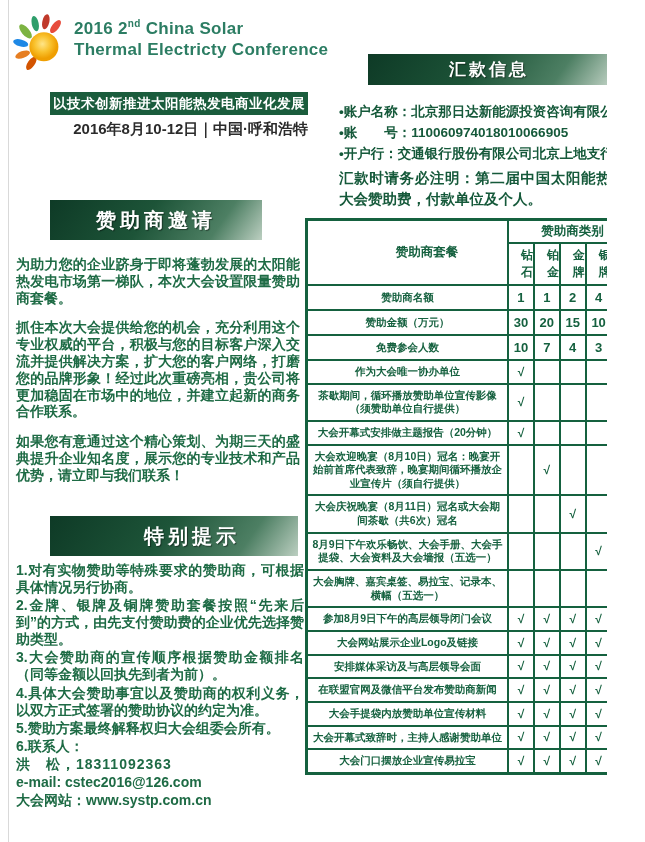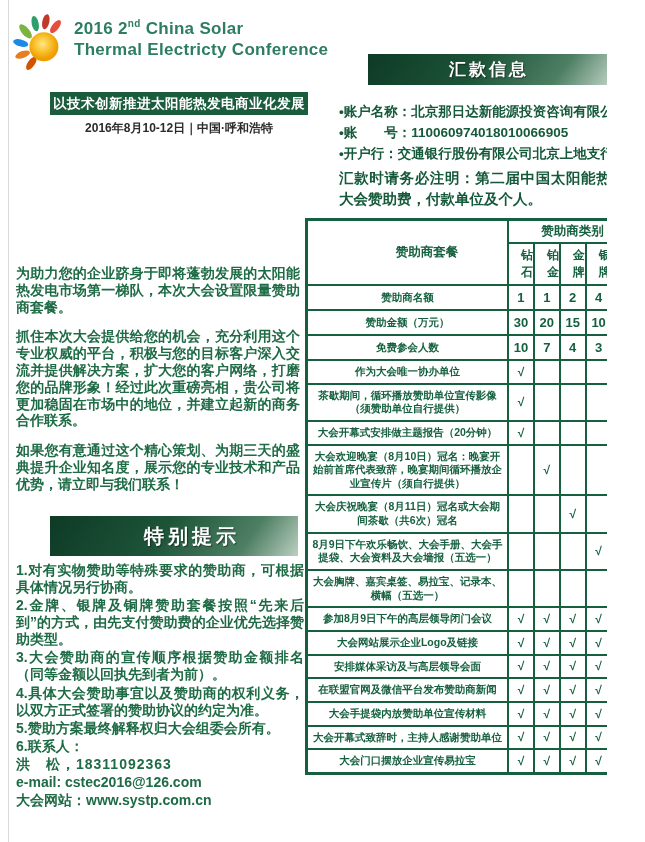--- a/index.html
+++ b/index.html
@@ -6,35 +6,35 @@
   body{font-family:"Liberation Sans",sans-serif;background:#ffffff;}
   .page{position:relative;width:607px;height:842px;background:#fff;overflow:hidden;}
   .left-rule{position:absolute;left:8px;top:0;width:1px;height:100%;background:#d9d9d9;}
 
   
   .logo{position:absolute;left:12px;top:14px;width:58px;height:58px;}
   .title-en{position:absolute;left:74px;top:18px;font-size:17px;font-weight:bold;color:#2c7d63;line-height:1.25;letter-spacing:.3px;}
   .title-en sup{font-size:10px;}
   .title-cn{position:absolute;left:74px;top:60px;font-size:21px;font-weight:bold;color:#f6a600;letter-spacing:1.5px;text-shadow:1px 1px 0 #dcdcdc;}
   .slogan{position:absolute;left:50px;top:92px;width:258px;height:23px;background:#1a5c3c;color:#fff;font-size:13.5px;font-weight:bold;display:flex;align-items:center;justify-content:center;letter-spacing:.5px;}
-  .date-line{position:absolute;left:50px;top:120px;width:258px;text-align:center;font-size:12px;font-weight:bold;color:#2b2b2b;}
+  .date-line{position:absolute;left:50px;top:120px;width:258px;text-align:right;font-size:15px;font-weight:bold;color:#2b2b2b;}
 
   
   .banner{background:linear-gradient(125deg,#0e3a26 0%,#1d5438 45%,#4d7f63 78%,#bccfc1 100%);color:#fff;font-weight:bold;display:flex;align-items:center;justify-content:center;text-shadow:1px 1px 1px rgba(0,0,0,.45);}
   .banner.remit{position:absolute;left:368px;top:54px;width:242px;height:31px;font-size:17px;letter-spacing:3px;}
   .banner.invite{position:absolute;left:50px;top:200px;width:212px;height:40px;font-size:20px;letter-spacing:4px;}
   .banner.notice{position:absolute;left:50px;top:516px;width:212px;height:40px;font-size:20px;letter-spacing:4px;padding-left:36px;}
 
   
   .remit-lines{position:absolute;left:339px;top:102px;width:302px;color:#15593a;font-weight:bold;font-size:13.5px;line-height:1.55;}
   .remit-note{position:absolute;left:339px;top:168px;width:302px;color:#15593a;font-weight:bold;font-size:14.5px;line-height:1.45;text-align:justify;}
 
   
   .invite-text{position:absolute;left:16px;top:257px;width:284px;color:#1e6b45;font-weight:bold;font-size:14px;line-height:1.2;text-align:justify;}
-  .invite-text p{margin:8px 0 13px 0;}
+  .invite-text p{margin:0 0 13px 0;font-family:Liberation Serif, serif;}
   .notice-text{position:absolute;left:16px;top:562px;width:288px;color:#1e6b45;font-weight:bold;font-size:14px;line-height:1.22;text-align:justify;}
   .notice-text div{margin:0 0 1px 0;}
   .notice-text .spaced{letter-spacing:1px;}
 
   
   .tbl-wrap{position:absolute;left:305px;top:218px;width:334px;}
   table.sponsor{border-collapse:collapse;table-layout:fixed;width:334px;color:#15613f;}
   table.sponsor th,table.sponsor td{border:2px solid #15613f;text-align:center;vertical-align:middle;}
   table.sponsor{border:3px solid #15613f;}
   th.corner{width:158px;font-size:12.5px;font-weight:bold;padding-left:40px;}
@@ -79,20 +79,21 @@
   <div class="date-line">2016年8月10-12日｜中国·呼和浩特</div>
 
   <div class="banner remit">汇款信息</div>
   <div class="remit-lines">
       <div>•账户名称：北京那日达新能源投资咨询有限公司</div>
       <div>•账　　号：110060974018010066905</div>
       <div>•开户行：交通银行股份有限公司北京上地支行</div>
     </div>
   <div class="remit-note">汇款时请务必注明：第二届中国太阳能热发电大会赞助费，付款单位及个人。</div>
 
+  <div class="banner invite">赞助商邀请</div>
   <div class="invite-text">
       <p>为助力您的企业跻身于即将蓬勃发展的太阳能热发电市场第一梯队，本次大会设置限量赞助商套餐。</p>
       <p>抓住本次大会提供给您的机会，充分利用这个专业权威的平台，积极与您的目标客户深入交流并提供解决方案，扩大您的客户网络，打磨您的品牌形象！经过此次重磅亮相，贵公司将更加稳固在市场中的地位，并建立起新的商务合作联系。</p>
       <p>如果您有意通过这个精心策划、为期三天的盛典提升企业知名度，展示您的专业技术和产品优势，请立即与我们联系！</p>
     </div>
 
   <div class="banner notice">特别提示</div>
   <div class="notice-text">
       <div>1.对有实物赞助等特殊要求的赞助商，可根据具体情况另行协商。</div>
       <div>2.金牌、银牌及铜牌赞助套餐按照“先来后到”的方式，由先支付赞助费的企业优先选择赞助类型。</div>

